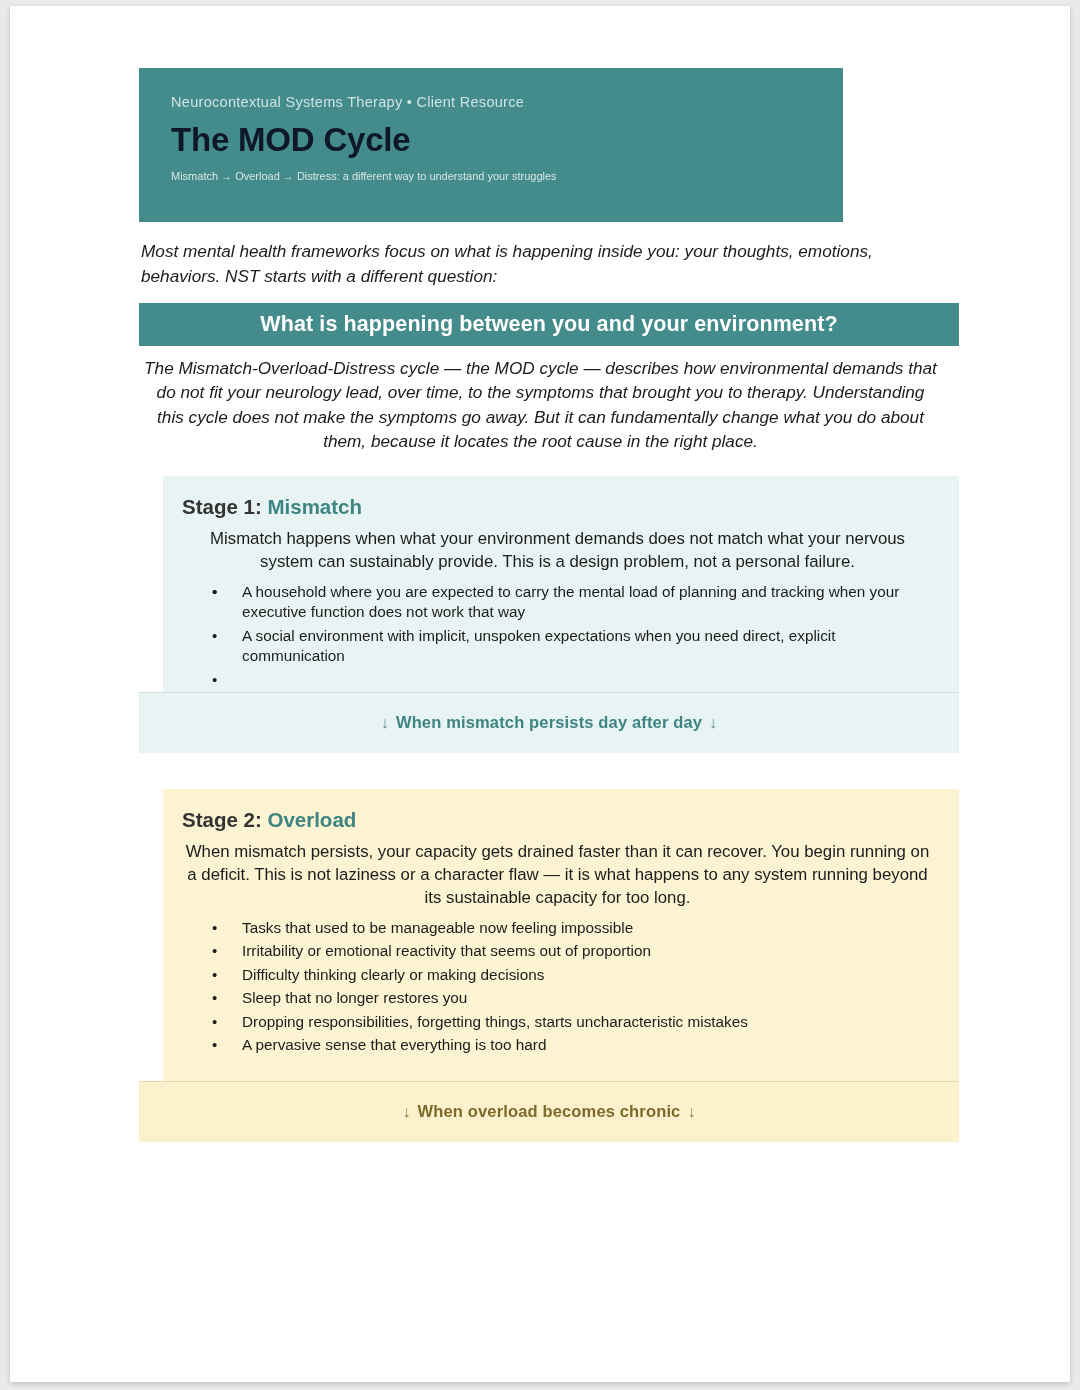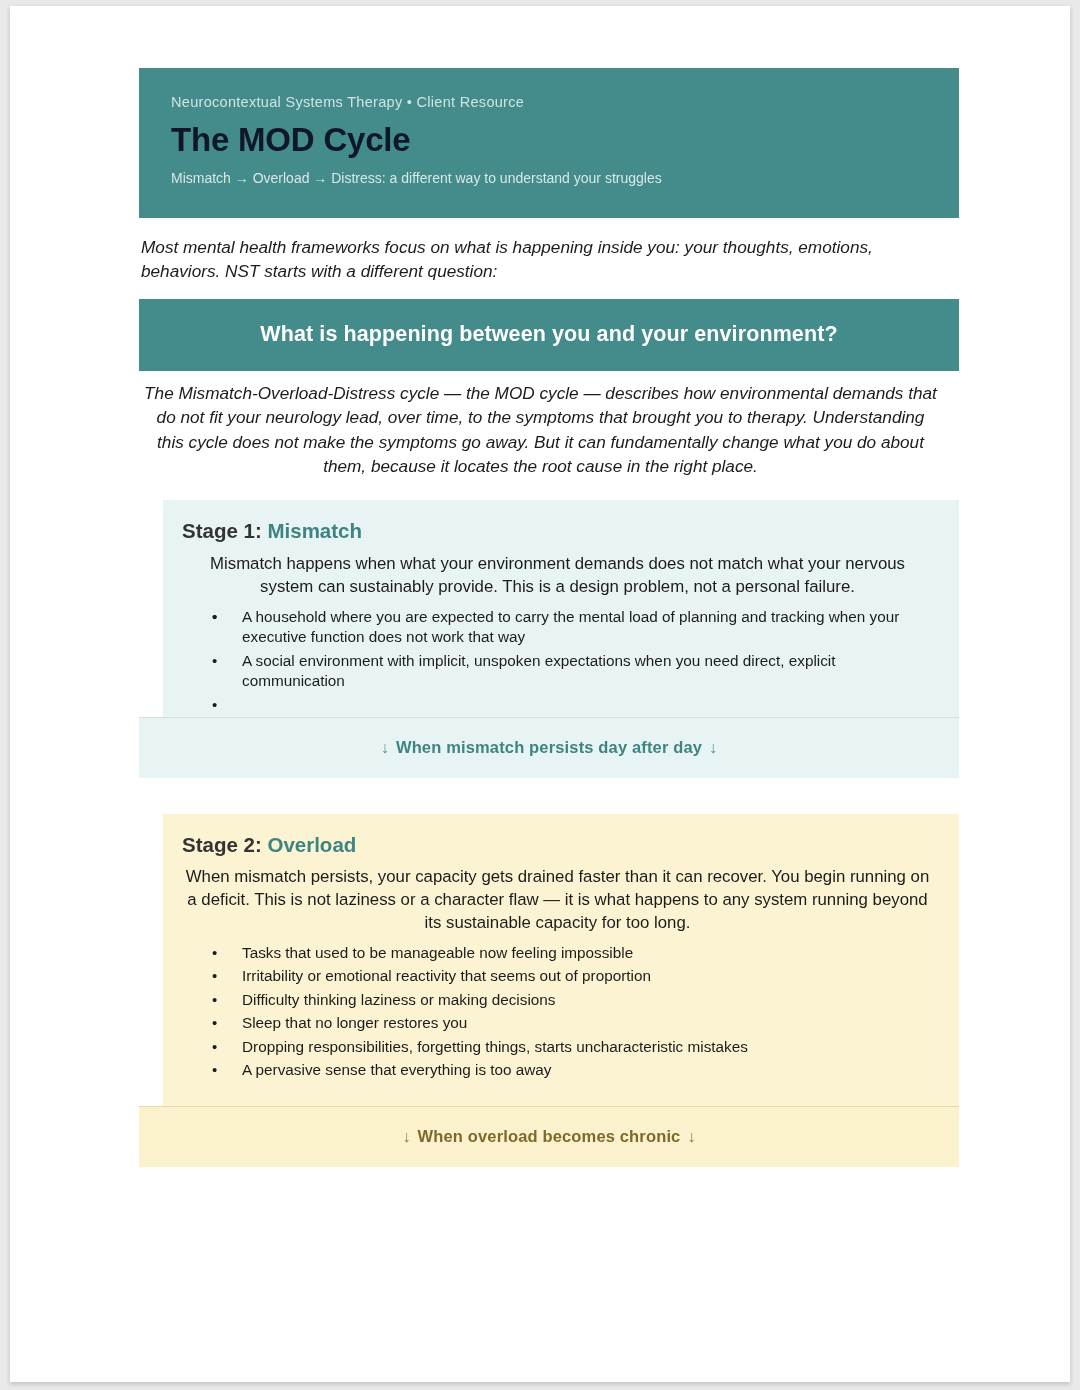--- a/index.html
+++ b/index.html
@@ -26,43 +26,43 @@
   }
 
   .page-inner {
     padding: 62px 130px 0 130px;
     box-sizing: border-box;
   }
 
   
   .doc-header {
     background: #448b8b;
-    padding: 26px 32px 30px 32px;
+    padding: 26px 32px 38px 32px;
     box-sizing: border-box;
-    width: 820px;
+    width: 704px;
     margin-left: -1px;
   }
   .doc-eyebrow {
     color: #cfe4e2;
     font-size: 14.5px;
     letter-spacing: 0.3px;
     line-height: 1.2;
     margin-bottom: 10px;
   }
   .doc-title {
     color: #0f172a;
     font-size: 33px;
     font-weight: bold;
     line-height: 1.15;
     letter-spacing: -0.2px;
     margin-bottom: 11px;
   }
   .doc-subtitle {
     color: #d7e8e6;
-    font-size: 14px;
+    font-size: 11px;
     line-height: 1.25;
   }
 
   
   .intro-para, .body-para {
     color: #1c1c1c;
     font-size: 17.2px;
     line-height: 1.42;
     margin: 0;
     font-style: italic;
@@ -75,21 +75,21 @@
     padding: 10px 0 0 1px;
     max-width: 800px;
     text-align: center;
   }
 
   
   .question-band {
     background: #448b8b;
     width: 820px;
     margin-left: -1px;
-    height: 72px;
+    height: 43px;
     display: flex;
     align-items: center;
     justify-content: center;
   }
   .question-band-text {
     color: #ffffff;
     font-size: 21.5px;
     font-weight: bold;
     letter-spacing: 0.1px;
   }
@@ -224,24 +224,24 @@
     <div class="stage-card overload">
       <div class="stage-body">
         <h2 class="stage-heading">
           <span class="stage-label">Stage 2:</span>
           <span class="stage-accent">Overload</span>
         </h2>
         <p class="stage-desc">When mismatch persists, your capacity gets drained faster than it can recover. You begin running on a deficit. This is not laziness or a character flaw — it is what happens to any system running beyond its sustainable capacity for too long.</p>
         <ul class="stage-list">
           <li><span class="bullet-dot">•</span><span>Tasks that used to be manageable now feeling impossible</span></li>
           <li><span class="bullet-dot">•</span><span>Irritability or emotional reactivity that seems out of proportion</span></li>
-          <li><span class="bullet-dot">•</span><span>Difficulty thinking laziness or making decisions</span></li>
+          <li><span class="bullet-dot">•</span><span>Difficulty thinking clearly or making decisions</span></li>
           <li><span class="bullet-dot">•</span><span>Sleep that no longer restores you</span></li>
           <li><span class="bullet-dot">•</span><span>Dropping responsibilities, forgetting things, starts uncharacteristic mistakes</span></li>
-          <li><span class="bullet-dot">•</span><span>A pervasive sense that everything is too away</span></li>
+          <li><span class="bullet-dot">•</span><span>A pervasive sense that everything is too hard</span></li>
         </ul>
       </div>
       <div class="stage-transition">
         <span class="arrow-glyph">↓</span>
         <span>When overload becomes chronic</span>
         <span class="arrow-glyph">↓</span>
       </div>
     </div>
 
   </div>

